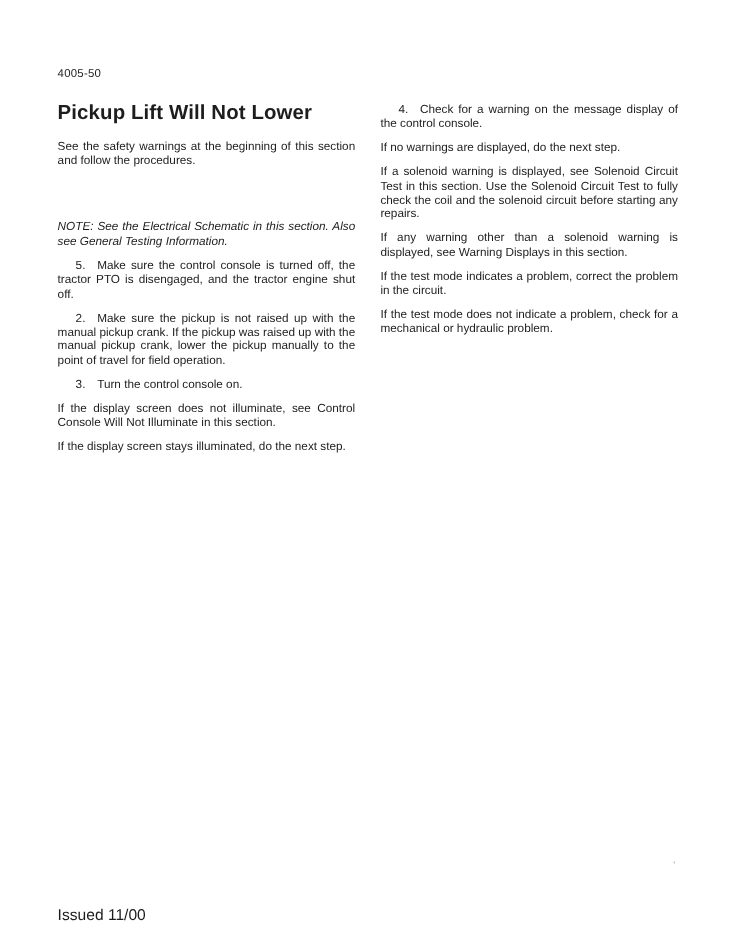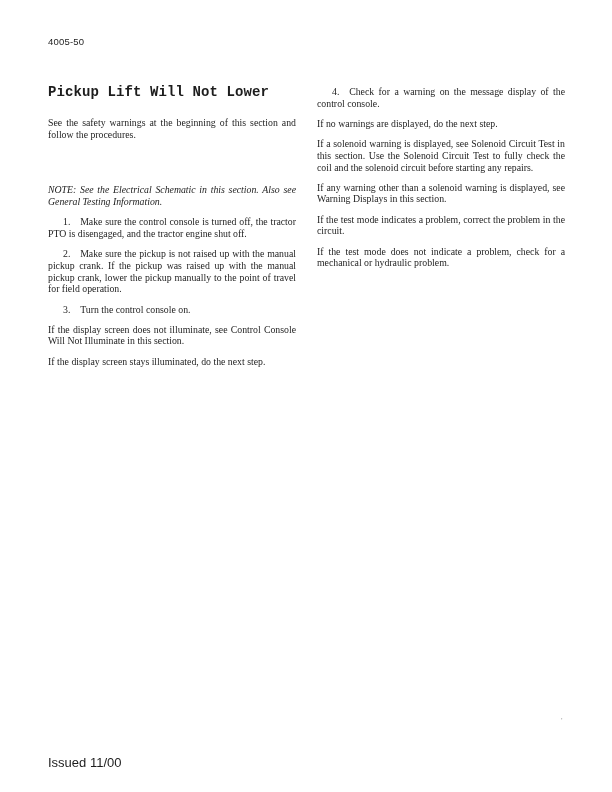--- a/index.html
+++ b/index.html
@@ -5,35 +5,35 @@
   html,body{margin:0;padding:0;background:#ffffff;}
   .page{
     position:relative;
     width:612px;height:792px;
     background:#ffffff;
     font-family:"Liberation Sans", sans-serif;
     color:#1d1d1d;
     overflow:hidden;
   }
   .page-header{
-    position:absolute;left:48px;top:36px;
+    position:absolute;left:48px;top:56px;
     font-size:9.5px;letter-spacing:.2px;
   }
   .page-title{
     position:absolute;left:48px;top:84px;
-    font-size:14px;font-weight:700;letter-spacing:.1px;font-family:Liberation Mono, monospace;
+    font-size:17px;font-weight:700;letter-spacing:.1px;
   }
   .col{
     position:absolute;width:248px;
     font-size:9.8px;line-height:11.7px;
     text-align:justify;
   }
   .col-left{left:48px;top:117px;}
   .col-right{left:317px;top:86px;}
-  .col p{margin:0 0 8.5px 0;font-family:Liberation Serif, serif;}
+  .col p{margin:0 0 8.5px 0;}
   .col p.num{text-indent:15px;}
   .col p.note{font-style:italic;margin-top:44px;}
   .page-footer{
     position:absolute;left:48px;top:755px;
     font-size:13px;
   }
   .stray-mark{
     position:absolute;left:561px;top:716px;
     font-size:8px;color:#9a9a9a;
   }
@@ -43,21 +43,21 @@
 
 <div class="page">
 
   <div class="page-header">4005-50</div>
 
   <div class="page-title">Pickup Lift Will Not Lower</div>
 
   <div class="col col-left">
     <p>See the safety warnings at the beginning of this section and follow the procedures.</p>
     <p class="note">NOTE: See the Electrical Schematic in this section. Also see General Testing Information.</p>
-    <p class="num">1. Make sure the control console is turned off, the tractor PTO is disengaged, and the tractor engine shut off.</p>
+    <p class="num">5. Make sure the control console is turned off, the tractor PTO is disengaged, and the tractor engine shut off.</p>
     <p class="num">2. Make sure the pickup is not raised up with the manual pickup crank. If the pickup was raised up with the manual pickup crank, lower the pickup manually to the point of travel for field operation.</p>
     <p class="num">3. Turn the control console on.</p>
     <p>If the display screen does not illuminate, see Control Console Will Not Illuminate in this section.</p>
     <p>If the display screen stays illuminated, do the next step.</p>
   </div>
 
   <div class="col col-right">
     <p class="num">4. Check for a warning on the message display of the control console.</p>
     <p>If no warnings are displayed, do the next step.</p>
     <p>If a solenoid warning is displayed, see Solenoid Circuit Test in this section. Use the Solenoid Circuit Test to fully check the coil and the solenoid circuit before starting any repairs.</p>

